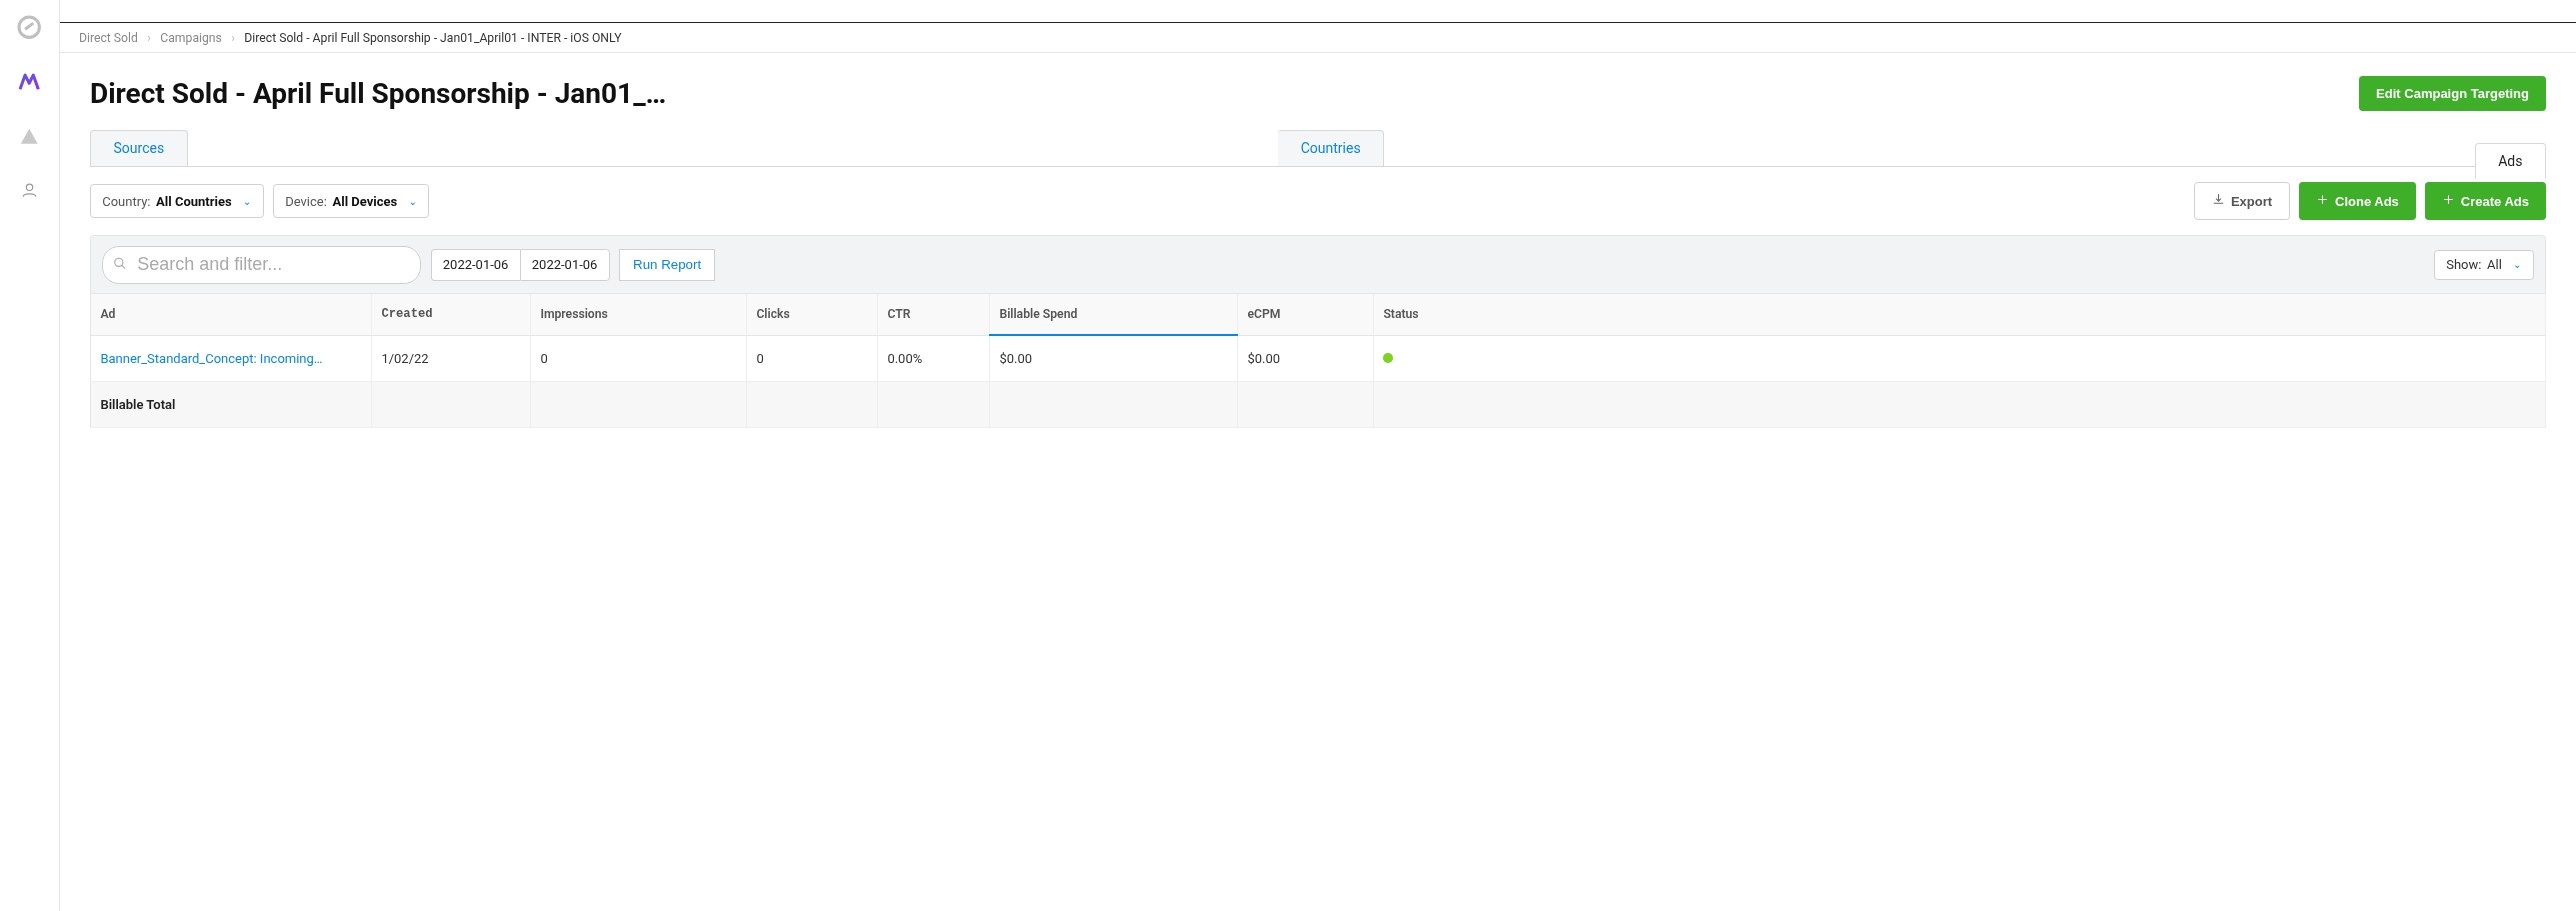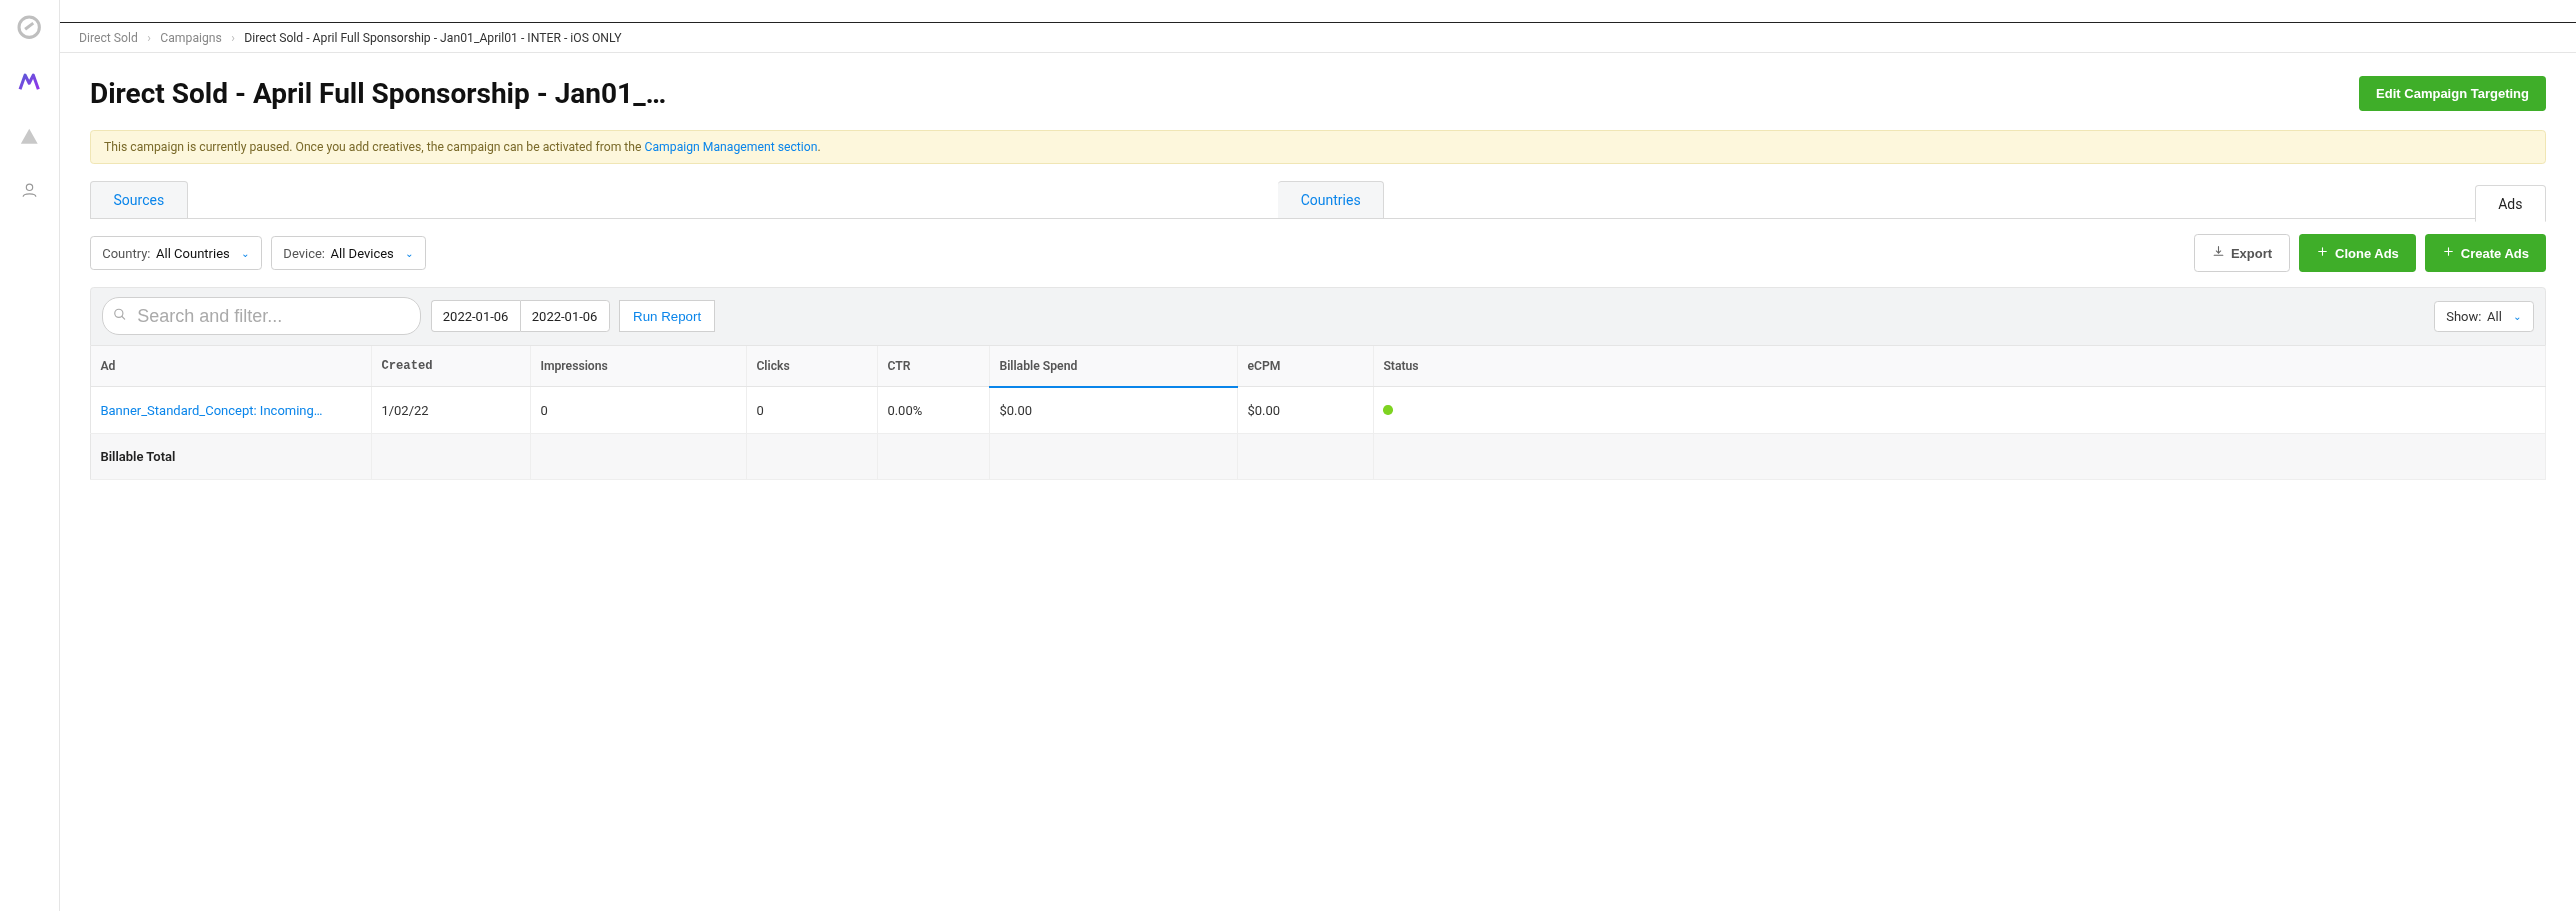--- a/index.html
+++ b/index.html
@@ -18,26 +18,26 @@
 .page-title { font-size: 28px; font-weight: 700; color:#111; max-width: 581px; white-space:nowrap; overflow:hidden; text-overflow: ellipsis; }
 .btn { border:none; border-radius:3.7px; padding: 10px 17px; font-size:13px; cursor:pointer; display:inline-flex; align-items:center; gap:5.6px;font-weight:bold; }
 .btn-green { background:#3fae29; color:#fff; }
 .btn-white { background:#fff; color:#555; border:0.9px solid #d0d0d0; }
 .btn-link-blue { background:#fff; color:#0a85ea; border:0.9px solid #d0d0d0; padding:7.5px 13px; }
 .notice { background:#fdf7dc; border:0.9px solid #f0e6b5; border-radius:3.7px; padding: 9.4px 13px; color:#7a6a2a; font-size:12.2px; margin-bottom: 17px; }
 .notice a { color:#0a85ea; text-decoration:none; cursor:pointer; }
 .tabs { display:flex; border-bottom:0.9px solid #d8d8d8;justify-content:space-between; }
 .tab { border:0.9px solid #d8d8d8; border-bottom:none; background:#f5f6f7; padding:9.4px 22.5px; font-size:14px; cursor:pointer; color:#0a85ea; border-radius:3.7px 3.7px 0 0; margin-right:0px; }
 .tab.inactive + .tab.inactive { border-left:none; }
-.tab.active { background:#fff; color:#222; border-bottom:0.9px solid #fff; position:relative; top:4px; }
+.tab.active { background:#fff; color:#222; border-bottom:0.9px solid #fff; position:relative; top:13px; }
 .filter-row { display:flex; justify-content:space-between; align-items:center; padding: 15px 0; }
 .filter-left { display:flex; gap:9.4px; }
 .select-box { border:0.9px solid #d0d0d0; border-radius:3.7px; padding:8.4px 11.2px; display:flex; align-items:center; gap:5.6px; cursor:pointer; font-size:13px; }
 .select-label { color:#555; }
-.select-value { color:#111; font-weight:400; }
+.select-value { color:#111; font-weight:700; }
 .chev-down { color:#0a85ea; font-size:10.3px; margin-left:5.6px; }
 .filter-right { display:flex; gap:9.4px; }
 .plus-icon svg { width:13px; height:13px; }
 .report-bar { background:#f2f3f4; border:0.9px solid #e5e5e5; border-radius:3.7px 3.7px 0 0; padding:9.4px 11.2px; display:flex; align-items:center; gap:9.4px; }
 .search-wrap { flex-shrink:0; width:319px; position:relative; }
 .search-input { width:100%; border:0.9px solid #d0d0d0; border-radius:17px; padding:7.5px 11.2px 7.5px 34px; font-size:18px; background:#fff; color:#333; }
 .search-input::placeholder { color:#aaa; }
 .search-icon { position:absolute; left:11.2px; top:50%; transform:translateY(-50%); color:#aaa; }
 .date-box { border:0.9px solid #d0d0d0; background:#fff; padding:7.5px 11.2px; font-size:13px; color:#222; cursor:pointer; }
 .date-box.left { border-radius:3.7px 0 0 3.7px; border-right:none; }
@@ -97,23 +97,20 @@
         <span class="bc-current">Direct Sold - April Full Sponsorship - Jan01_April01 - INTER - iOS ONLY</span>
       </div>
     </div>
 
     <div class="content">
       <div class="header-row">
         <h1 class="page-title">Direct Sold - April Full Sponsorship - Jan01_Apr…</h1>
         <button class="btn btn-green">Edit Campaign Targeting</button>
       </div>
 
-      <div class="notice">
-        <span>This campaign is currently paused. Once you add creatives, the campaign can be activated from the </span><a>Campaign Management section</a><span>.</span>
-      </div>
 
       <div class="tabs">
         <div class="tab inactive">Sources</div>
         <div class="tab inactive">Countries</div>
         <div class="tab active">Ads</div>
       </div>
 
       <div class="filter-row">
         <div class="filter-left">
           <div class="select-box">

